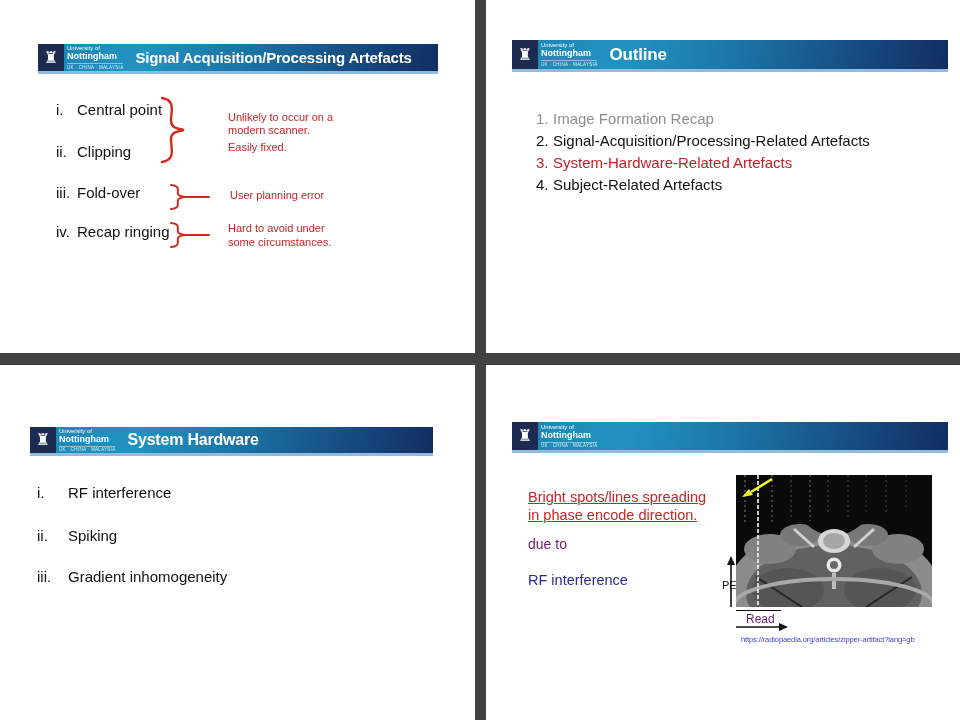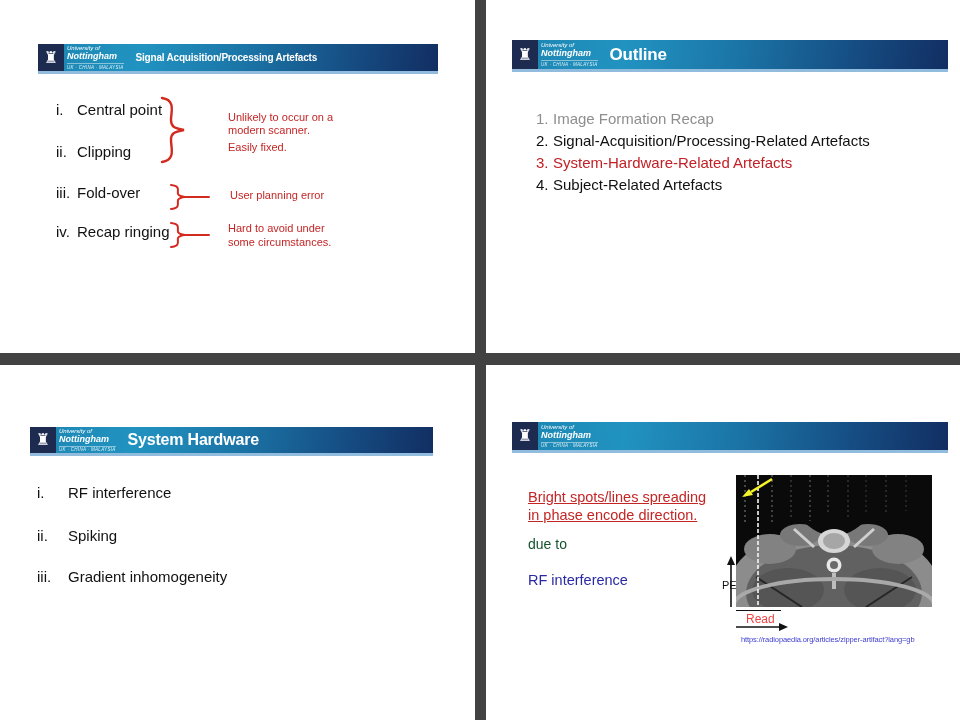--- a/index.html
+++ b/index.html
@@ -24,51 +24,51 @@
   }
   .q1 .hdr{left:38px;top:44px;width:400px;height:27px;}
   .q2 .hdr{left:26px;top:40px;width:436px;height:29px;}
   .q3 .hdr{left:30px;top:62px;width:403px;height:26px;}
   .q4 .hdr{left:26px;top:57px;width:436px;height:28px;}
   .logo{display:flex;align-items:center;height:100%;flex:0 0 auto;}
   .logo-sq{
     width:26px;height:100%;background:#1d2b50;color:#fff;
     display:flex;align-items:center;justify-content:center;font-size:16px;line-height:1;
   }
-  .logo-txt{color:#fff;line-height:1;margin-left:3px;white-space:nowrap;font-style:italic;}
+  .logo-txt{color:#fff;line-height:1;margin-left:3px;white-space:nowrap;}
   .lt1{font-size:6px;}
   .lt2{font-size:9px;font-weight:bold;margin-top:1px;}
   .lt3{font-size:4.5px;opacity:.85;margin-top:2px;border-top:.5px solid rgba(255,255,255,.55);padding-top:1.5px;letter-spacing:.3px;}
   .hdr-title{color:#fff;font-weight:bold;margin-left:12px;white-space:nowrap;letter-spacing:-.2px;}
-  .q1 .hdr-title{font-size:10px;}
+  .q1 .hdr-title{font-size:15px;}
   .q2 .hdr-title{font-size:17px;}
   .q3 .hdr-title{font-size:16px;}
   .q4 .hdr-title{font-size:16.5px;}
 
   
   .row{position:absolute;display:flex;font-size:15px;color:#111;line-height:1.2;}
   .num{flex:0 0 auto;}
   .q1 .row{left:56px;} .q1 .num{width:21px;}
   .q2 .row{left:50px;} .q2 .num{width:17px;}
   .q3 .row{left:37px;} .q3 .num{width:31px;}
   .c-gray{color:#8e8e8e;} .c-red{color:#c32026;} .c-black{color:#111;}
 
   
   .ann{position:absolute;color:#c42525;font-size:11px;line-height:1.2;white-space:nowrap;}
   .brace{position:absolute;}
 
   
   .z-red{position:absolute;color:#c42525;font-size:14.5px;line-height:1.2;white-space:nowrap;text-decoration:underline;}
-  .z-black{position:absolute;color:#14532d;font-size:14px;white-space:nowrap;}
+  .z-black{position:absolute;color:#701a75;font-size:14px;white-space:nowrap;}
   .z-blue{position:absolute;color:#2929a3;font-size:14.5px;white-space:nowrap;}
   .mri{position:absolute;left:250px;top:110px;width:196px;height:132px;}
   .pe-label{position:absolute;left:236px;top:176px;font-size:11px;color:#111;margin-top:38px;}
   .pe-arrow{position:absolute;left:240px;top:191px;}
   .read-line{position:absolute;left:250px;top:245px;width:45px;height:0;border-top:1.5px solid #111;}
-  .read-label{position:absolute;left:260px;top:247px;font-size:12px;color:#ef4444;}
+  .read-label{position:absolute;left:260px;top:247px;font-size:12px;color:#701a75;}
   .read-arrow{position:absolute;left:250px;top:257px;}
   .src-url{position:absolute;left:255px;top:270px;font-size:7.5px;letter-spacing:-.1px;color:#4040cf;text-decoration:none;white-space:nowrap;text-align:right;}
 </style>
 </head>
 <body>
 
 <div class="quad q1">
   <div class="hdr">
     <div class="logo">
       <div class="logo-sq">♜</div>

